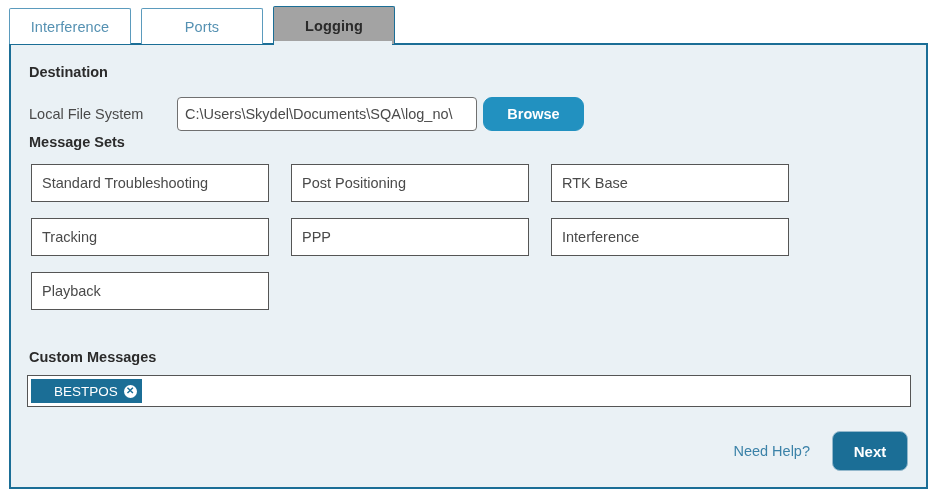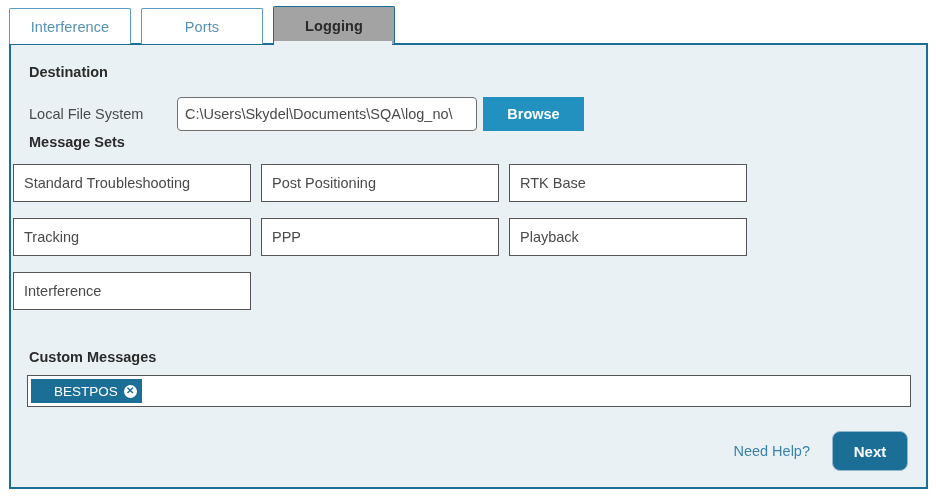--- a/index.html
+++ b/index.html
@@ -126,37 +126,37 @@
     margin-left: 6px;
     width: 101px;
     height: 34px;
     background: #2291c0;
     border: 1px solid #2291c0;
     color: #ffffff;
     font-family: "Liberation Sans", sans-serif;
     font-size: 14.5px;
     font-weight: bold;
     cursor: pointer;
-    border-radius: 0;
+    border-radius: 9px;
   }
 
   #message-sets-title {
     position: absolute;
     left: 18px;
     top: 89px;
   }
 
   .msg-grid {
     position: absolute;
-    left: 2px;
+    left: 20px;
     top: 119px;
     width: 760px;
     display: flex;
     flex-wrap: wrap;
-    gap: 16px 10px;
+    gap: 16px 22px;
   }
   .msg-btn {
     box-sizing: border-box;
     width: 238px;
     height: 38px;
     background: #ffffff;
     border: 1px solid #555555;
     color: #4a4a4a;
     font-family: "Liberation Sans", sans-serif;
     font-size: 14.5px;
@@ -270,22 +270,22 @@
     </div>
 
     <div class="section-title" id="message-sets-title">Message Sets</div>
 
     <div class="msg-grid">
       <button class="msg-btn">Standard Troubleshooting</button>
       <button class="msg-btn">Post Positioning</button>
       <button class="msg-btn">RTK Base</button>
       <button class="msg-btn">Tracking</button>
       <button class="msg-btn">PPP</button>
+      <button class="msg-btn">Interference</button>
       <button class="msg-btn">Playback</button>
-      <button class="msg-btn">Interference</button>
     </div>
 
     <div class="section-title" id="custom-messages-title">Custom Messages</div>
 
     <div class="chip-field">
       <span class="chip">
         <span>BESTPOS</span>
         <span class="chip-remove">✕</span>
       </span>
     </div>

